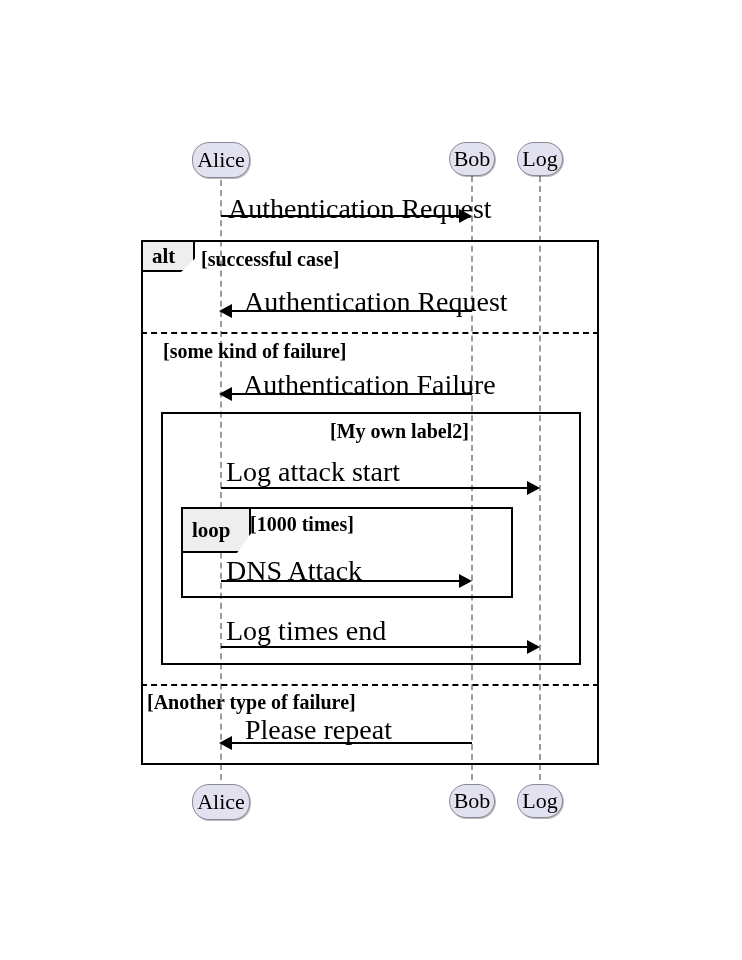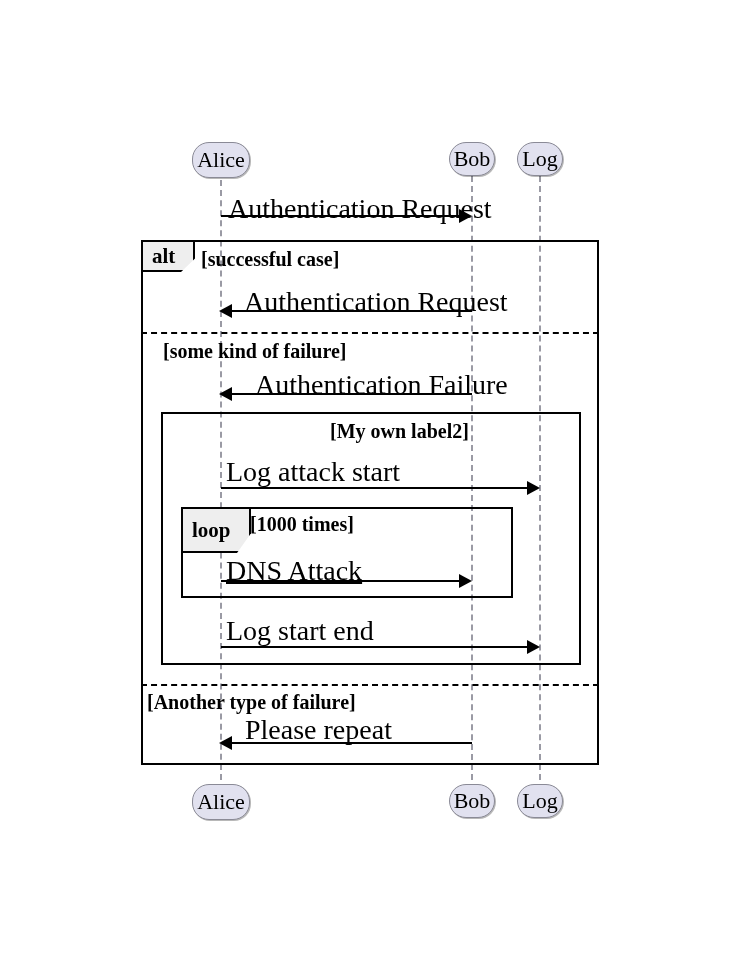--- a/index.html
+++ b/index.html
@@ -137,42 +137,42 @@
   </div>
   <div class="frame-guard" style="left:201px; top:249px;">[successful case]</div>
 
   <div class="msg-label" style="left:244px; top:288px;">Authentication Request</div>
   <div class="msg-line" style="left:228px; top:310px; width:244px;"></div>
   <div class="msg-head left" style="left:219px; top:304px;"></div>
 
   <div class="frame-divider" style="left:141px; top:332px; width:458px;"></div>
   <div class="frame-guard" style="left:147px; top:341px;margin-left:16px;">[some kind of failure]</div>
 
-  <div class="msg-label" style="left:243px; top:371px;margin-left:12px;">Authentication Failure</div>
+  <div class="msg-label" style="left:243px; top:371px;">Authentication Failure</div>
   <div class="msg-line" style="left:228px; top:393px; width:244px;"></div>
   <div class="msg-head left" style="left:219px; top:387px;"></div>
 
   <div class="frame" style="left:161px; top:412px; width:420px; height:253px;"></div>
   <div class="frame-guard" style="left:330px; top:421px;">[My own label2]</div>
 
   <div class="msg-label" style="left:226px; top:458px;">Log attack start</div>
   <div class="msg-line" style="left:221px; top:487px; width:312px;"></div>
   <div class="msg-head right" style="left:527px; top:481px;"></div>
 
   <div class="frame" style="left:181px; top:507px; width:332px; height:91px;"></div>
   <div class="frame-tab" style="left:183px; top:509px; width:68px; height:44px;">
     <span>loop</span>
   </div>
   <div class="frame-guard" style="left:250px; top:514px;">[1000 times]</div>
 
-  <div class="msg-label" style="left:226px; top:557px;text-decoration:underline;">DNS Attack</div>
+  <div class="msg-label" style="left:226px; top:557px;">DNS Attack</div>
   <div class="msg-line" style="left:221px; top:580px; width:244px;"></div>
   <div class="msg-head right" style="left:459px; top:574px;"></div>
 
-  <div class="msg-label" style="left:226px; top:617px;">Log start end</div>
+  <div class="msg-label" style="left:226px; top:617px;">Log times end</div>
   <div class="msg-line" style="left:221px; top:646px; width:312px;"></div>
   <div class="msg-head right" style="left:527px; top:640px;"></div>
 
   <div class="frame-divider" style="left:141px; top:684px; width:458px;"></div>
   <div class="frame-guard" style="left:147px; top:692px;">[Another type of failure]</div>
 
   <div class="msg-label" style="left:245px; top:716px;">Please repeat</div>
   <div class="msg-line" style="left:228px; top:742px; width:244px;"></div>
   <div class="msg-head left" style="left:219px; top:736px;"></div>
 

